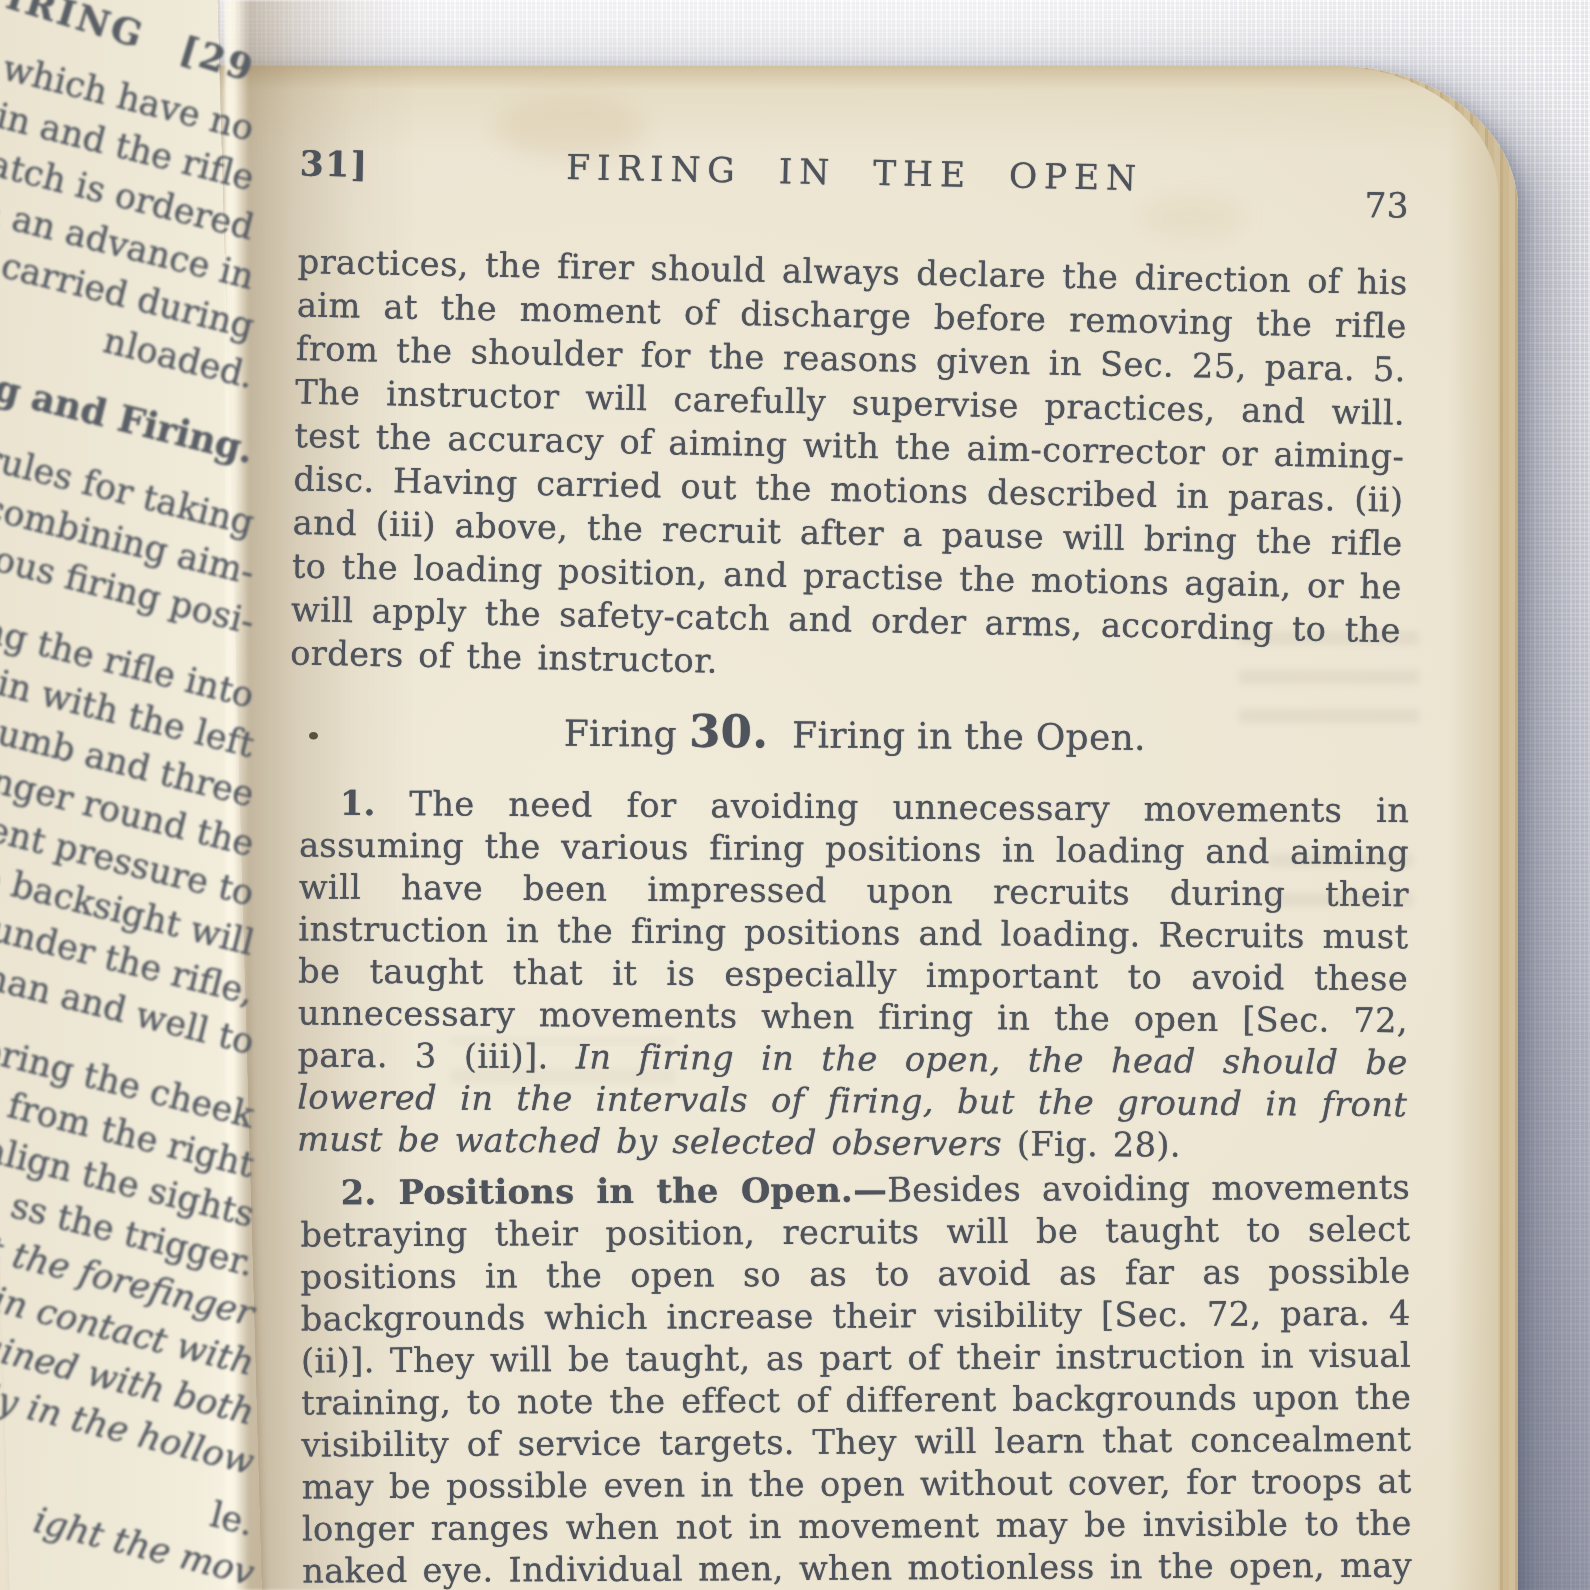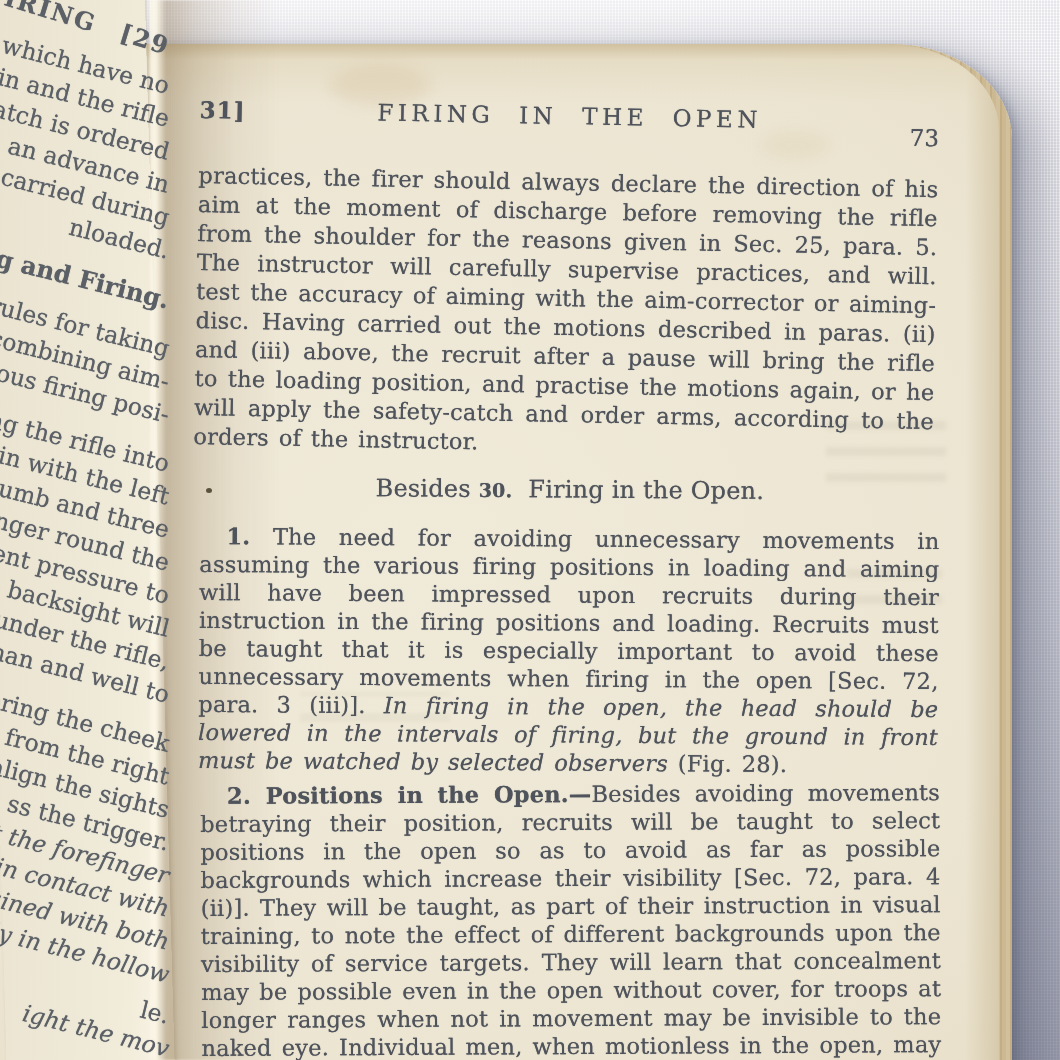--- a/index.html
+++ b/index.html
@@ -49,21 +49,21 @@
   .blk-b{transform:rotate(0.4deg);transform-origin:0 0;}
   .blk-c{transform:rotate(-0.3deg);transform-origin:0 0;}
   .rp-header{display:flex;align-items:flex-start;margin-bottom:24px;font-size:23px;}
   .rp-sec{font-weight:bold;width:72px;letter-spacing:1px;}
   .rp-title{flex:1;text-align:center;letter-spacing:4.5px;word-spacing:13px;}
   .rp-page{width:72px;text-align:right;margin-top:15px;}
   .par{font-size:22.5px;text-align:justify;margin:0;word-spacing:2.5px;}
   .par-top{line-height:29px;}
   .par-body{line-height:28px;text-indent:27px;}
   .sec-head{text-align:center;font-size:24px;line-height:36px;margin:18px 0 16px;}
-  .sec-num{font-weight:bold;font-size:19px;margin:0 16px 0 8px;}
+  .sec-num{font-weight:bold;font-size:30px;margin:0 16px 0 8px;}
   .lead-bold{font-weight:bold;}
   .ital{font-style:italic;}
 
   
   .lp-lines{left:-72px;top:24px;width:240px;color:#5b6067;filter:blur(.55px);
     font-size:23.5px;text-shadow:0 0 .8px rgba(91,96,103,.8);}
   .lp-line{text-align:right;line-height:33px;white-space:nowrap;
     transform:rotate(14deg);transform-origin:100% 60%;}
   .lp-head{font-weight:bold;font-size:24px;line-height:46px;letter-spacing:2px;
     transform:rotate(17deg);}
@@ -131,21 +131,21 @@
     <div class="rp-header">
       <span class="rp-sec">31]</span>
       <span class="rp-title">FIRING IN THE OPEN</span>
       <span class="rp-page">73</span>
     </div>
     <p class="par par-top"><span>practices, the firer should always declare the direction of his aim at the moment of discharge before removing the rifle from the shoulder for the reasons given in Sec. 25, para. 5.  The instructor will carefully supervise practices, and will. test the accuracy of aiming with the aim-corrector or aiming-disc.  Having carried out the motions described in paras. (ii) and (iii) above, the recruit after a pause will bring the rifle to the loading position, and practise the motions again, or he will apply the safety-catch and order arms, according to the orders of the instructor.</span></p>
   </div>
 
   <div class="blk-b">
     <div class="sec-head">
-      <span>Besides</span><span class="sec-num">30.</span><span>Firing in the Open.</span>
+      <span>Firing</span><span class="sec-num">30.</span><span>Firing in the Open.</span>
     </div>
     <p class="par par-body"><span class="lead-bold">1.</span><span> The need for avoiding unnecessary movements in assuming the various firing positions in loading and aiming will have been impressed upon recruits during their instruction in the firing positions and loading.  Recruits must be taught that it is especially important to avoid these unnecessary movements when firing in the open [Sec. 72, para. 3 (iii)].  </span><span class="ital">In firing in the open, the head should be lowered in the intervals of firing, but the ground in front must be watched by selected observers</span><span> (Fig. 28).</span></p>
   </div>
 
   <div class="blk-c">
     <p class="par par-body" style="margin-top:8px;"><span class="lead-bold">2. Positions in the Open.—</span><span>Besides avoiding movements betraying their position, recruits will be taught to select positions in the open so as to avoid as far as possible backgrounds which increase their visibility [Sec. 72, para. 4 (ii)]. They will be taught, as part of their instruction in visual training, to note the effect of different backgrounds upon the visibility of service targets.  They will learn that concealment may be possible even in the open without cover, for troops at longer ranges when not in movement may be invisible to the naked eye.  Individual men, when motionless in the open, may also be invisible to the naked eye within close range.</span></p>
 
   </div>
 </div>
 

